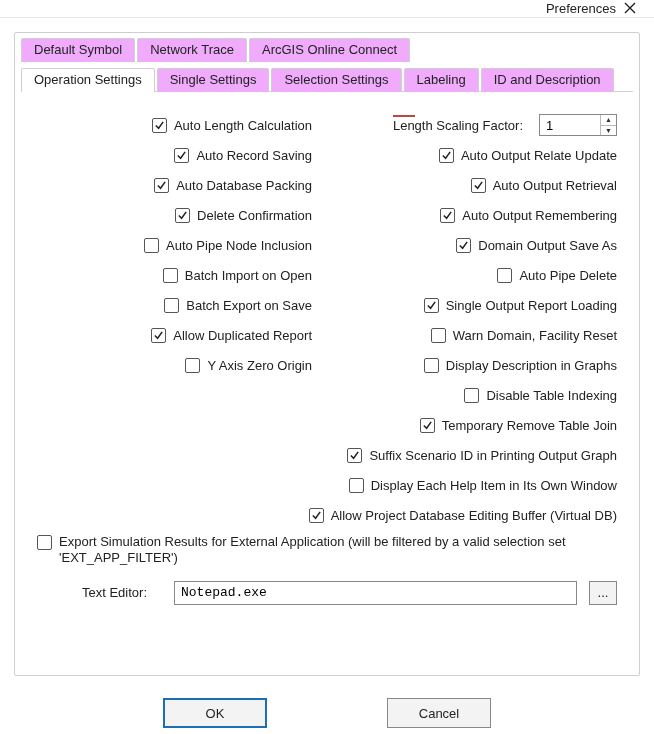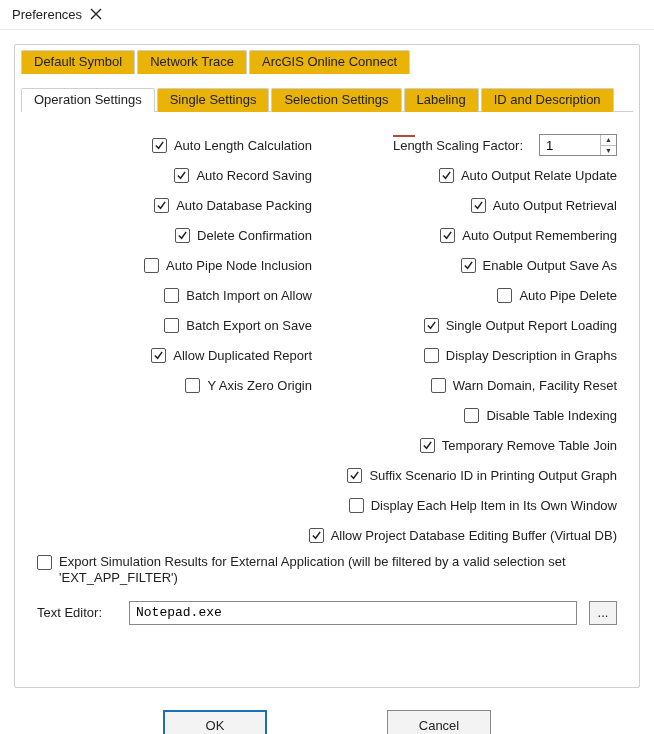--- a/index.html
+++ b/index.html
@@ -9,57 +9,57 @@
     font-size: 13px;
     background: #fff;
     color: #222;
     width: 654px;
     height: 734px;
     overflow: hidden;
   }
   .titlebar {
     display: flex;
     align-items: center;
-    justify-content: flex-start;
-    height: 30px;
+    justify-content: flex-end;
+    height: 18px;
     padding: 0 10px 0 12px;
     border-bottom: 1px solid #e8e8e8;
   }
   .titlebar .title { font-size: 13px; }
   .titlebar .close { font-size: 15px; color: #222; cursor: pointer; padding: 4px 8px; }
   .frame {
     margin: 14px 14px 0 14px;
     border: 1px solid #cfcfcf;
     height: 644px;
     border-radius: 2px;
     position: relative;
   }
   .tab-rows { padding: 4px 6px 0 6px; }
   .tab-row { display: flex; gap: 0; }
   .tab {
     border: 1px solid #cfcfcf;
     border-bottom: none;
-    background: #eab308;
+    background: #f0abfc;
     padding: 3px 12px 5px 12px;
     margin-right: 2px;
     font-size: 13px;
     border-radius: 2px 2px 0 0;
     cursor: pointer;
     position: relative;
     top: 1px;
   }
   .tab.active {
     background: #fff;
     z-index: 2;
   }
   .tab-strip-border {
     border-bottom: 1px solid #cfcfcf;
     margin: 0 6px;
   }
-  .tab-row.second { margin-top: 14px; }
+  .tab-row.second { margin-top: 6px; }
   .panel {
     padding: 18px 22px 10px 22px;
   }
   .grid {
     display: grid;
     grid-template-columns: 1fr 1fr;
     column-gap: 30px;
   }
   .col { display: flex; flex-direction: column; align-items: flex-end; }
   .check-row {
@@ -126,20 +126,21 @@
     color: #333;
     border-bottom: 1px solid #bbb;
   }
   .spin-btns .b:last-child { border-bottom: none; }
   .full-col { grid-column: 1 / span 2; }
   .text-editor-row {
     display: flex;
     align-items: center;
     gap: 12px;
     margin-top: 10px;
+    margin-left: 45px;
   }
   .text-editor-row .lbl { width: 80px; }
   .text-editor-row input[type=text] {
     flex: 1;
     height: 24px;
     border: 1px solid #888;
     padding: 0 6px;
     font-family: Liberation Mono, monospace;
     font-size: 13px;
   }
@@ -235,21 +236,21 @@
               </svg>
             </span>
             <span class="label">Delete Confirmation</span>
           </div>
           <div class="check-row">
             <span class="cb"></span>
             <span class="label">Auto Pipe Node Inclusion</span>
           </div>
           <div class="check-row">
             <span class="cb"></span>
-            <span class="label">Batch Import on Allow</span>
+            <span class="label">Batch Import on Open</span>
           </div>
           <div class="check-row">
             <span class="cb"></span>
             <span class="label">Batch Export on Save</span>
           </div>
           <div class="check-row">
             <span class="cb checked">
               <svg viewBox="0 0 12 12">
                 <path d="M2 6 L5 9 L10 2" stroke="#222" stroke-width="1.6" fill="none"></path>
               </svg>
@@ -295,41 +296,41 @@
               </svg>
             </span>
             <span class="label">Auto Output Remembering</span>
           </div>
           <div class="check-row">
             <span class="cb checked">
               <svg viewBox="0 0 12 12">
                 <path d="M2 6 L5 9 L10 2" stroke="#222" stroke-width="1.6" fill="none"></path>
               </svg>
             </span>
-            <span class="label">Enable Output Save As</span>
+            <span class="label">Domain Output Save As</span>
           </div>
           <div class="check-row">
             <span class="cb"></span>
             <span class="label">Auto Pipe Delete</span>
           </div>
           <div class="check-row">
             <span class="cb checked">
               <svg viewBox="0 0 12 12">
                 <path d="M2 6 L5 9 L10 2" stroke="#222" stroke-width="1.6" fill="none"></path>
               </svg>
             </span>
             <span class="label">Single Output Report Loading</span>
           </div>
           <div class="check-row">
             <span class="cb"></span>
+            <span class="label">Warn Domain, Facility Reset</span>
+          </div>
+          <div class="check-row">
+            <span class="cb"></span>
             <span class="label">Display Description in Graphs</span>
-          </div>
-          <div class="check-row">
-            <span class="cb"></span>
-            <span class="label">Warn Domain, Facility Reset</span>
           </div>
           <div class="check-row">
             <span class="cb"></span>
             <span class="label">Disable Table Indexing</span>
           </div>
         </div>
       <div class="col full-col" id="full-col">
           <div class="check-row">
             <span class="cb checked">
               <svg viewBox="0 0 12 12">

